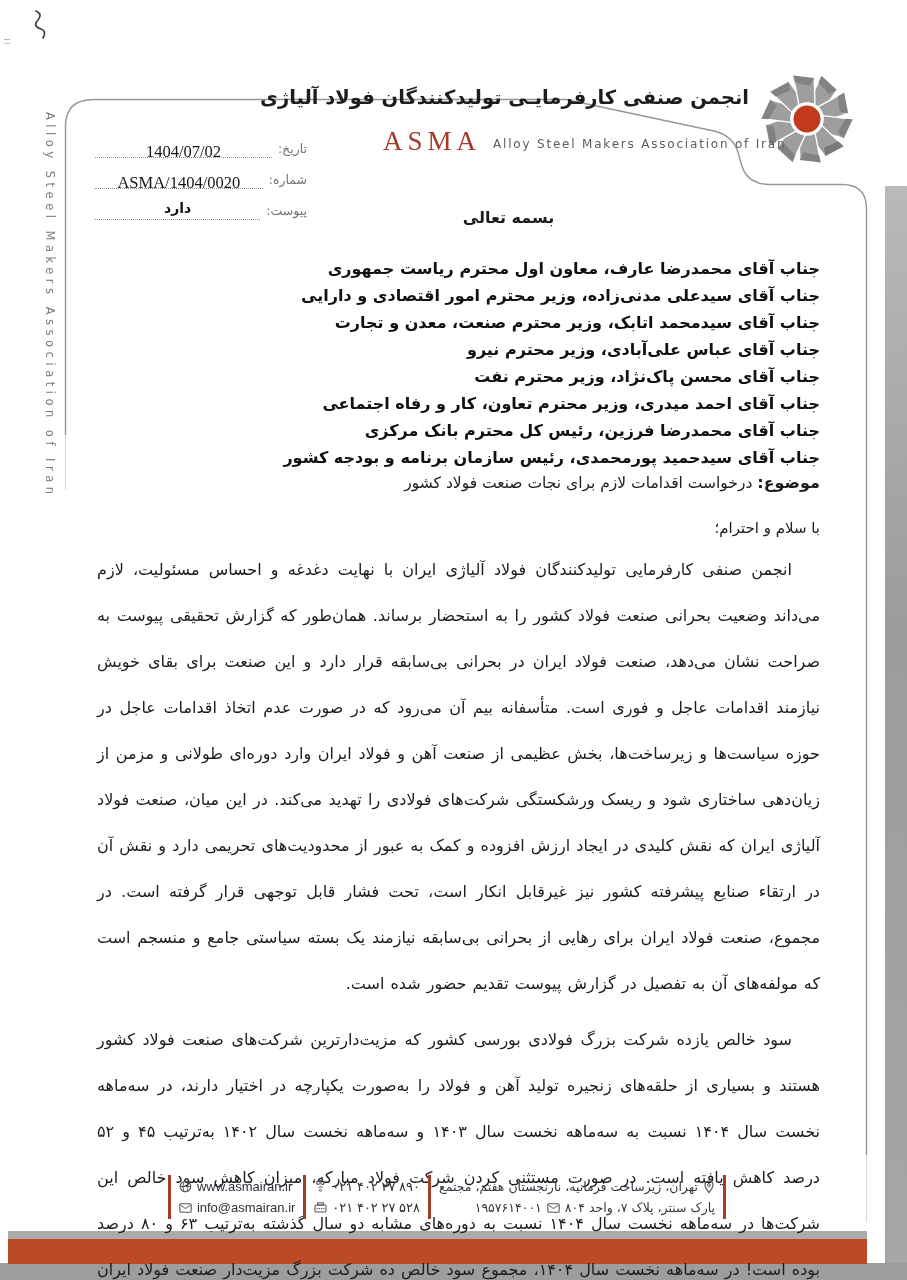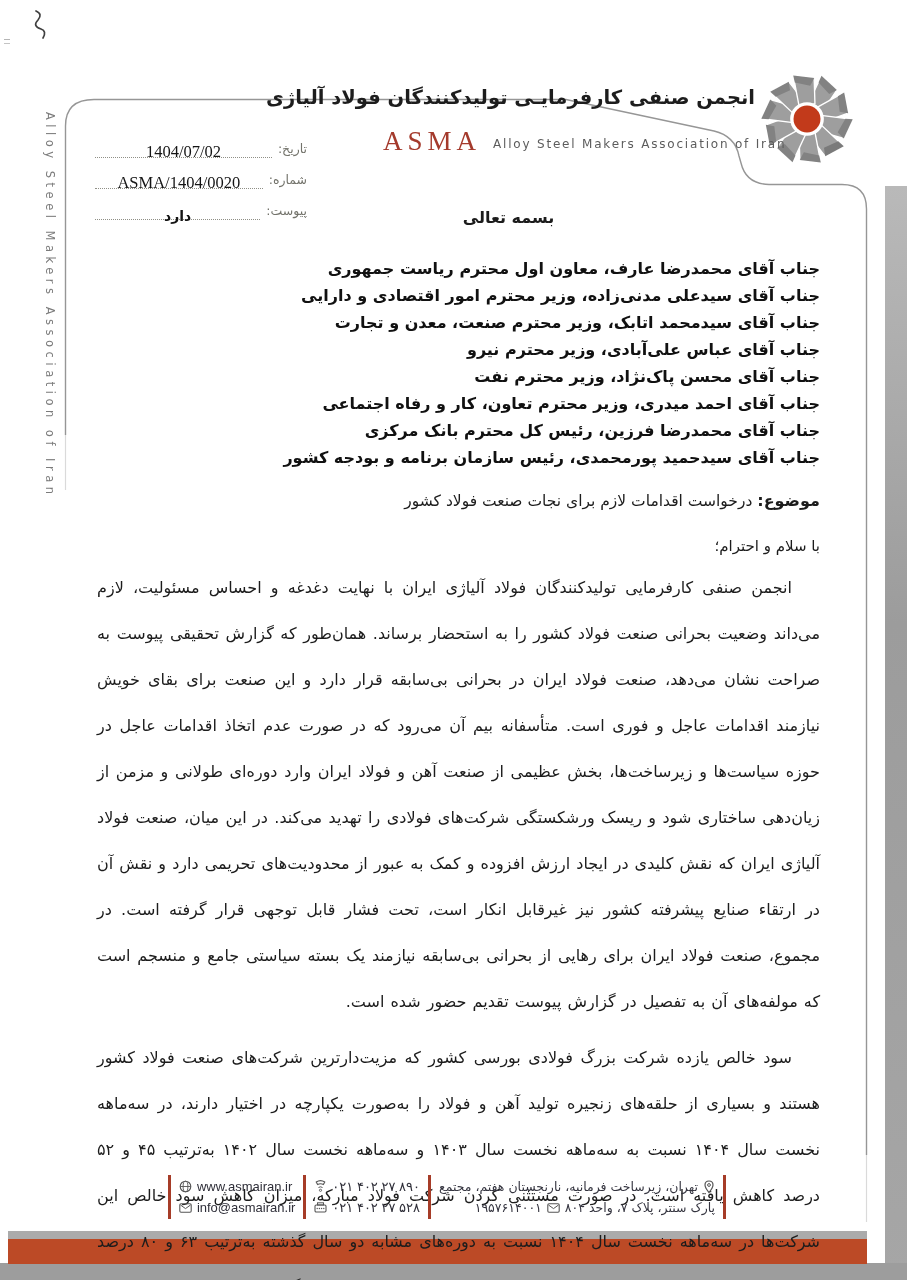--- a/index.html
+++ b/index.html
@@ -16,21 +16,21 @@
   
   .frame{position:absolute;left:0;top:0;pointer-events:none;}
   
   .sidebar-vertical{
     position:absolute;left:57px;top:112px;transform:rotate(90deg);transform-origin:left top;
     font-size:11.5px;color:#7b7b7b;letter-spacing:4.5px;white-space:nowrap;
     font-family:"DejaVu Sans",sans-serif;
   }
   
   .org-title{
-    position:absolute;right:152px;top:86px;direction:rtl;
+    position:absolute;right:158px;top:86px;direction:rtl;
     font-size:19.5px;font-weight:bold;color:#1d1d1d;white-space:nowrap;
   }
   .asma-row{position:absolute;left:383px;top:126px;display:flex;align-items:flex-end;gap:12px;}
   .asma-wordmark{
     font-family:"Liberation Serif",serif;font-size:27px;letter-spacing:5px;
     color:#a43a2c;line-height:30px;
   }
   .org-name-en{
     font-size:12px;letter-spacing:1.8px;color:#5c5c5c;padding-bottom:5px;white-space:nowrap;
   }
@@ -38,26 +38,26 @@
   
   .fields{position:absolute;left:95px;top:129px;width:212px;direction:rtl;}
   .field-row{display:flex;align-items:flex-end;height:29px;margin-bottom:2px;}
   .field-label{font-size:12.5px;color:#73736b;margin-left:6px;white-space:nowrap;padding-bottom:2px;}
   .dotline{flex:1;border-bottom:1.6px dotted #8f8f86;display:flex;align-items:flex-end;height:24px;}
   .field-value{
     direction:ltr;font-family:"Liberation Serif",serif;font-size:16.5px;color:#141414;
     line-height:18px;transform:translateY(4px);white-space:nowrap;
   }
   .dotline.ltr-val{justify-content:center;} 
-  .attach-value{font-size:14px;font-weight:bold;color:#141414;margin:0 auto;transform:translateY(5px);}
+  .attach-value{font-size:14px;font-weight:bold;color:#141414;margin:8px auto;transform:translateY(5px);}
   
   .letter{position:absolute;left:97px;width:723px;top:208px;direction:rtl;color:#1c1c1c;}
   .bismillah{font-size:16px;font-weight:bold;text-align:center;transform:translateX(50px);}
   .recipients{margin-top:28px;font-size:16px;font-weight:bold;line-height:27px;color:#111;}
-  .subject{margin-top:18px;font-size:15.5px;line-height:24px;}
+  .subject{font-size:15.5px;line-height:24px;}
   .subject b{font-size:16px;}
   .salutation{margin-top:24px;font-size:15px;}
   .para{
     margin:10px 0 0 0;font-size:16px;line-height:46px;text-align:justify;
     text-indent:28px;word-spacing:1px;
   }
   
   .footer{
     position:absolute;left:180px;top:1172px;width:546px;height:50px;
     display:flex;direction:rtl;align-items:center;color:#34343f;

